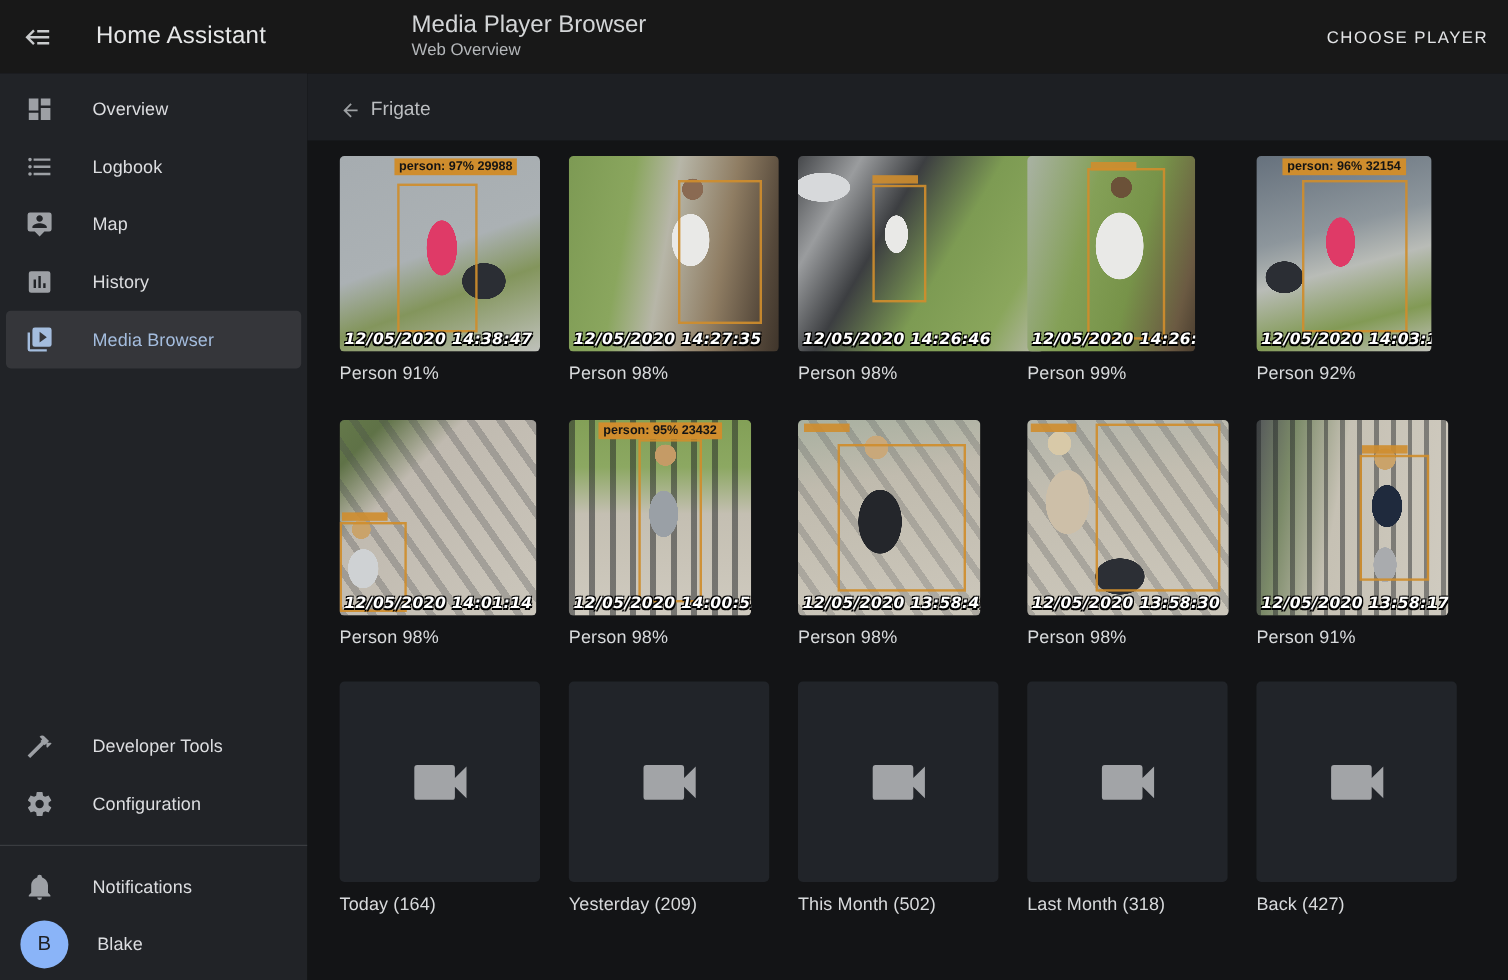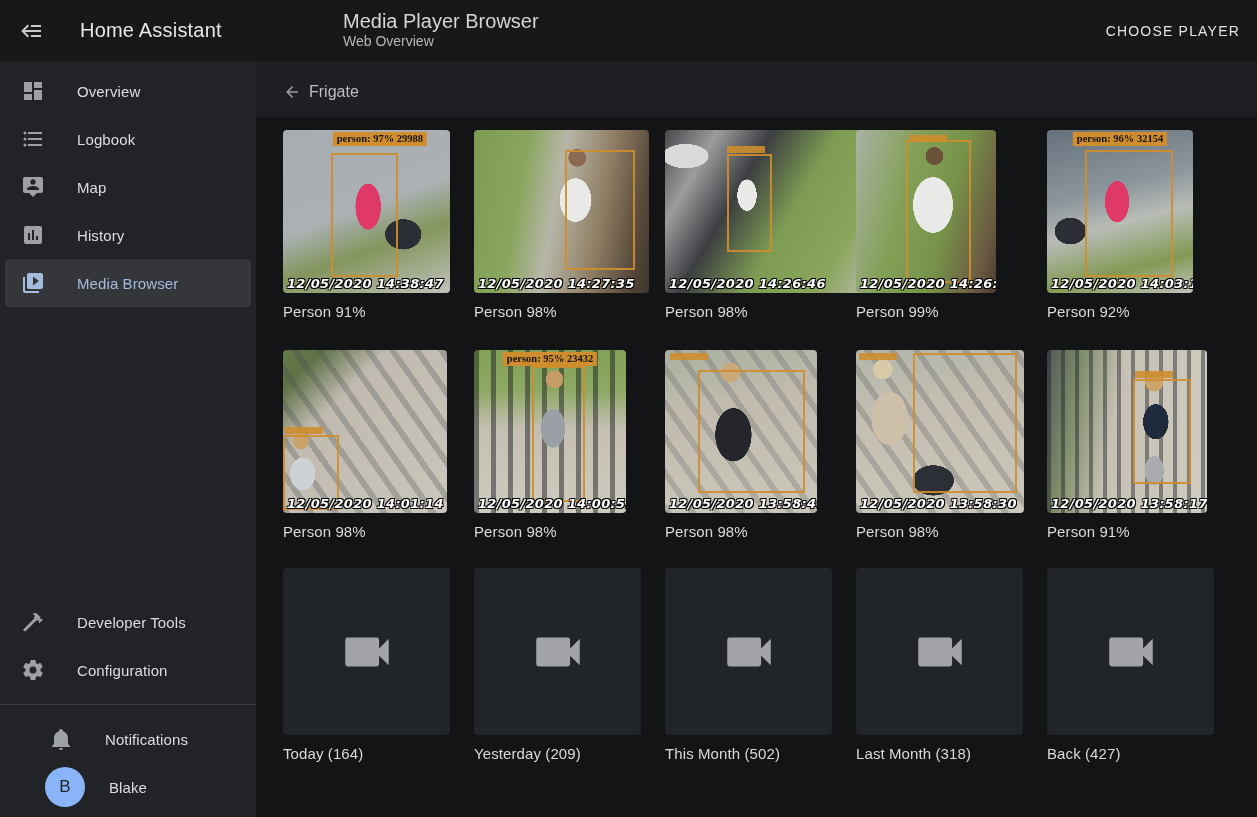--- a/index.html
+++ b/index.html
@@ -30,42 +30,42 @@
   .nav-item.selected { background:rgba(255,255,255,.09); }
   .nav-item.selected .ico { color:var(--sel-blue,#a4bdde); }
   .nav-item.selected .lbl { color:var(--sel-blue,#a4bdde); }
   .nav-spacer { flex:1; }
   .nav-divider { height:1px; background:#3a3c40; margin:10px 0 10px 0; }
   .avatar { width:40px; height:40px; border-radius:50%; background:var(--avatar-bg,#8ab4f8);
             color:#1f2125; display:flex; align-items:center; justify-content:center;
             font-size:17px; margin-left:-8px; margin-right:0; flex:0 0 auto; }
   .nav-item.user { padding-left:20px; }
   .nav-item.user .lbl { margin-left:24px; }
-  .nav-bottom { padding-bottom:6px;margin-left:28px; }
+  .nav-bottom { padding-bottom:6px; }
 
   
   .main { position:absolute; left:256px; top:61px; right:0; bottom:0; background:#131416; overflow:hidden; }
   .panel-header { background:var(--header-bg,#1d1f23); padding:22px 0 16px 27px; }
   .breadcrumb { display:flex; align-items:center; color:#bcbec1; font-size:16px; cursor:pointer; width:max-content; }
   .breadcrumb .ico { width:18px; height:18px; color:#9da0a3; margin-right:8px; }
   .page-title { margin-top:8px; font-size:28px; font-weight:700; color:#ededee; letter-spacing:.2px; }
 
   .scroll-area { padding:13px 0 0 27px; }
   .grid { display:grid; grid-template-columns:repeat(5,191px); row-gap:30px; }
   .grid.folders { margin-top:28px; }
   .cell { cursor:pointer; }
   .caption { margin-top:10px; font-size:15px; color:#d8dadc; letter-spacing:.1px; }
 
   
   .thumb { position:relative; height:163px; border-radius:4px; overflow:hidden; background:#2a2c30; }
   .pbox { position:absolute; border:2px solid var(--accent-orange,#cf8d2d); opacity:.92; }
   .det { position:absolute; top:2px; left:50%; transform:translateX(-50%);
          background:var(--accent-orange,#cf8d2d); color:#141414; font-weight:700;
          font-size:10.5px; line-height:14px; padding:0 4px; white-space:nowrap;
-         font-family:Liberation Serif, serif; }
+         font-family:Liberation Sans, sans-serif; }
   .mini { display:none; position:absolute; width:38px; height:7px;
           background:var(--accent-orange,#cf8d2d); opacity:.9; }
   .ts { position:absolute; left:4px; bottom:2px; color:#fff; font-weight:800; font-style:italic;
         font-size:13px; letter-spacing:.3px; white-space:nowrap; font-family:"DejaVu Sans", sans-serif;
         text-shadow:1px 1px 0 #000, -1px -1px 0 #000, 1px -1px 0 #000, -1px 1px 0 #000; }
 
   
   .t1 .thumb { width:167px; background:
       radial-gradient(ellipse 21px 38px at 51% 47%, #df3a67 60%, transparent 61%),
       radial-gradient(ellipse 30px 25px at 72% 64%, #2b2e34 60%, transparent 61%),

